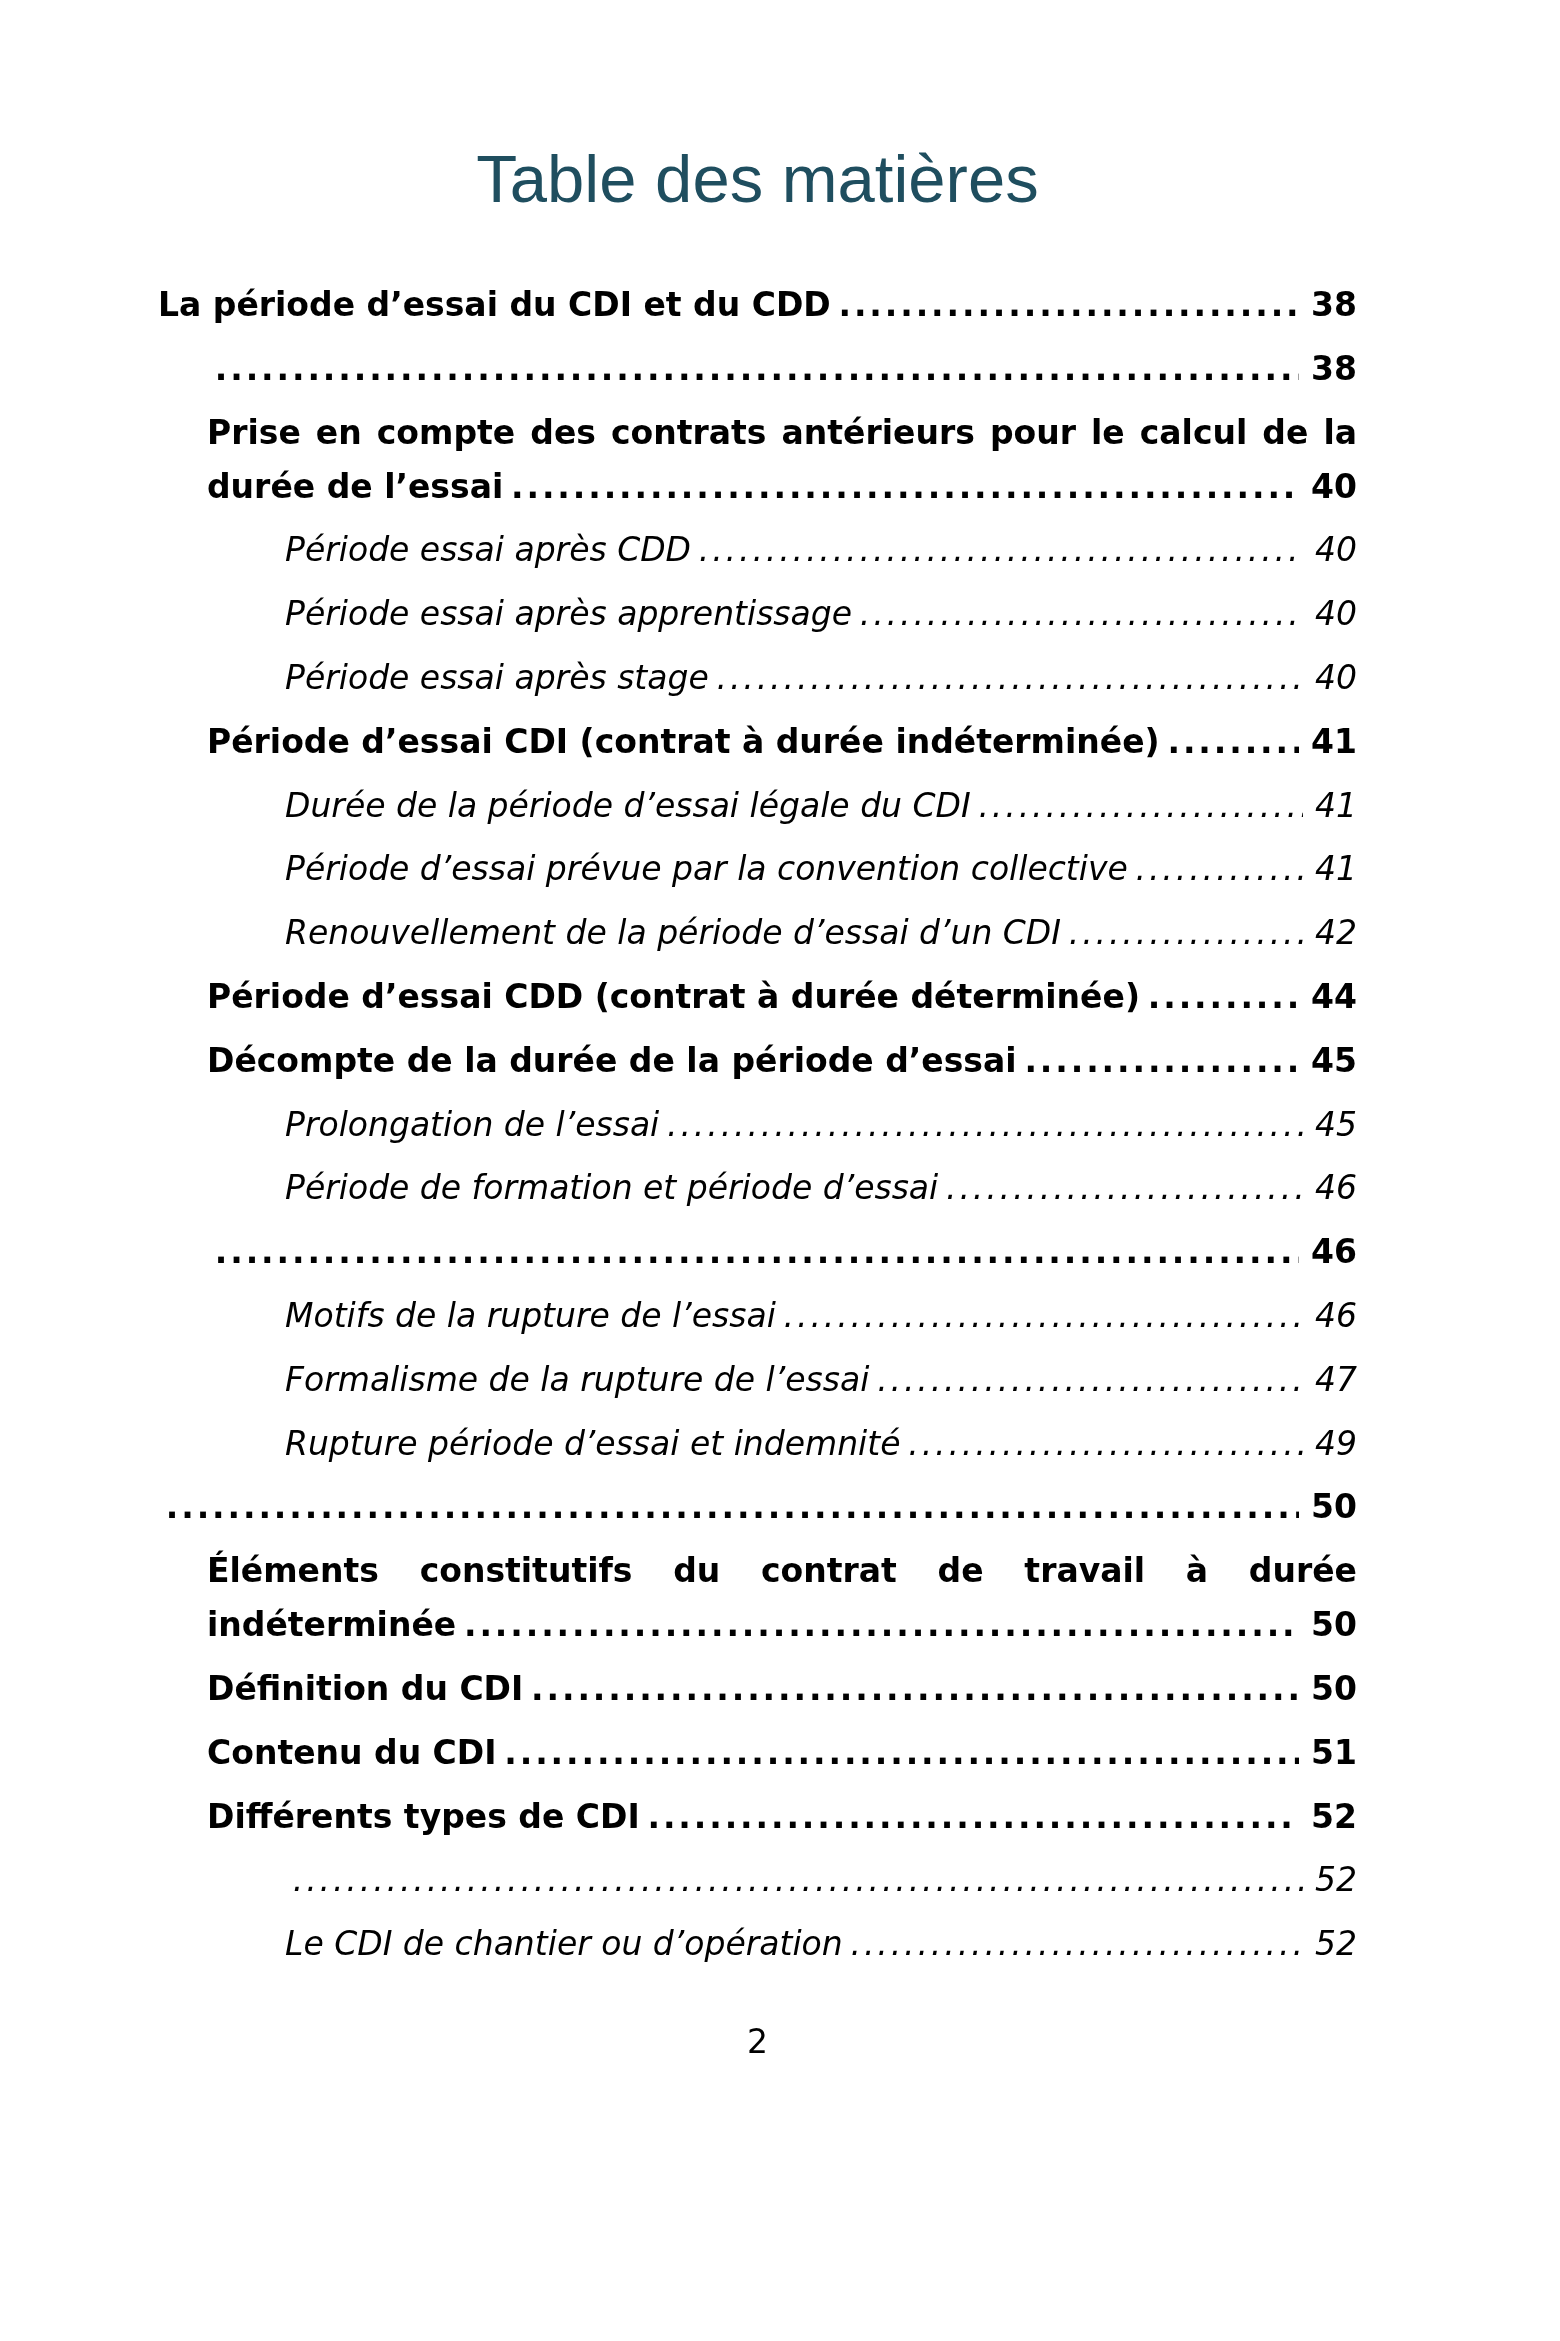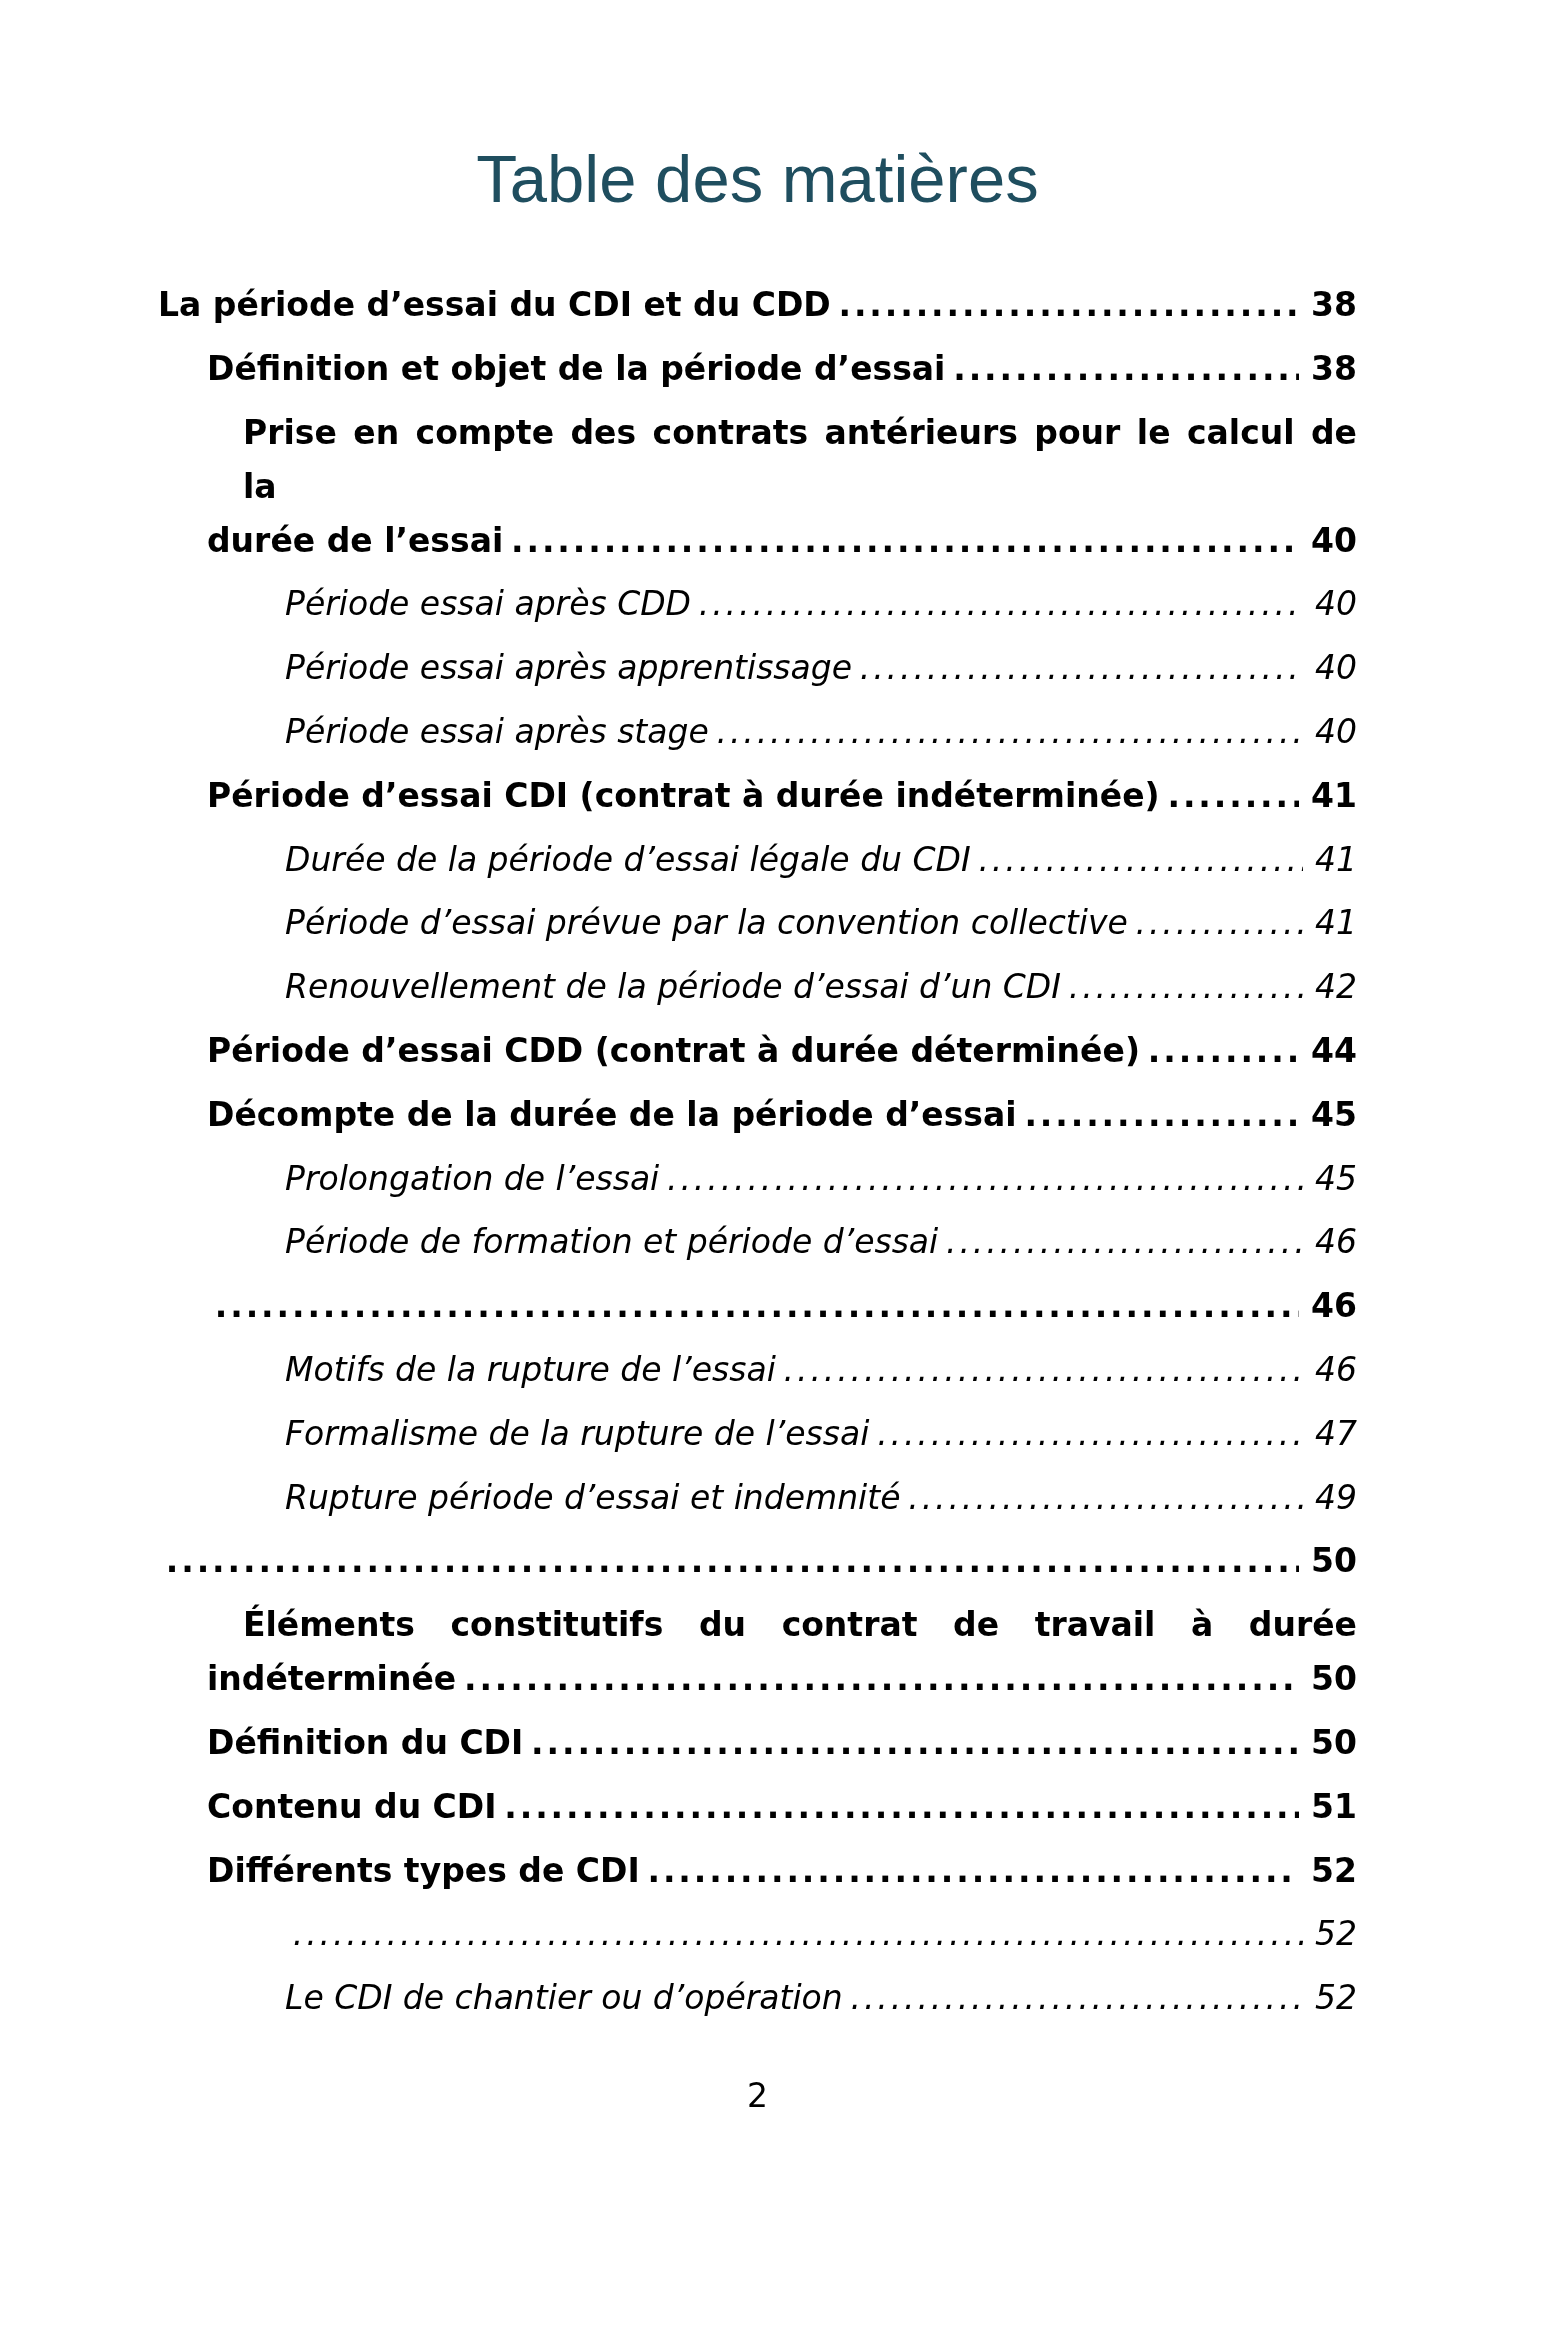--- a/index.html
+++ b/index.html
@@ -58,21 +58,20 @@
     padding-left: 7.8px;
   }
   .num {
     flex: 0 0 auto;
     padding-left: 11.7px;
   }
   .jline {
     line-height: 54px;
     text-align: justify;
     text-align-last: justify;
-    margin-left: 36px;
   }
   .page-footer {
     margin-top: 51px;
     text-align: center;
     font-size: 33px;
     line-height: 39px;
   }
 </style>
 </head>
 <body>
@@ -82,21 +81,20 @@
   <nav class="toc" id="toc">
       <div class="toc-entry l1 bold">
         <div class="trow">
           <span class="label">La période d’essai du CDI et du CDD</span>
           <span class="dots">............................................................................................................................................................................................................................</span>
           <span class="num">38</span>
         </div>
       </div>
       <div class="toc-entry l2 bold">
         <div class="trow">
-          <span class="label">Définition et objet de la période d’essai</span>
           <span class="dots">............................................................................................................................................................................................................................</span>
           <span class="num">38</span>
         </div>
       </div>
       <div class="toc-entry l2 bold">
         <div class="jline">Prise en compte des contrats antérieurs pour le calcul de la</div>
         <div class="trow">
           <span class="label">durée de l’essai</span>
           <span class="dots">............................................................................................................................................................................................................................</span>
           <span class="num">40</span>

